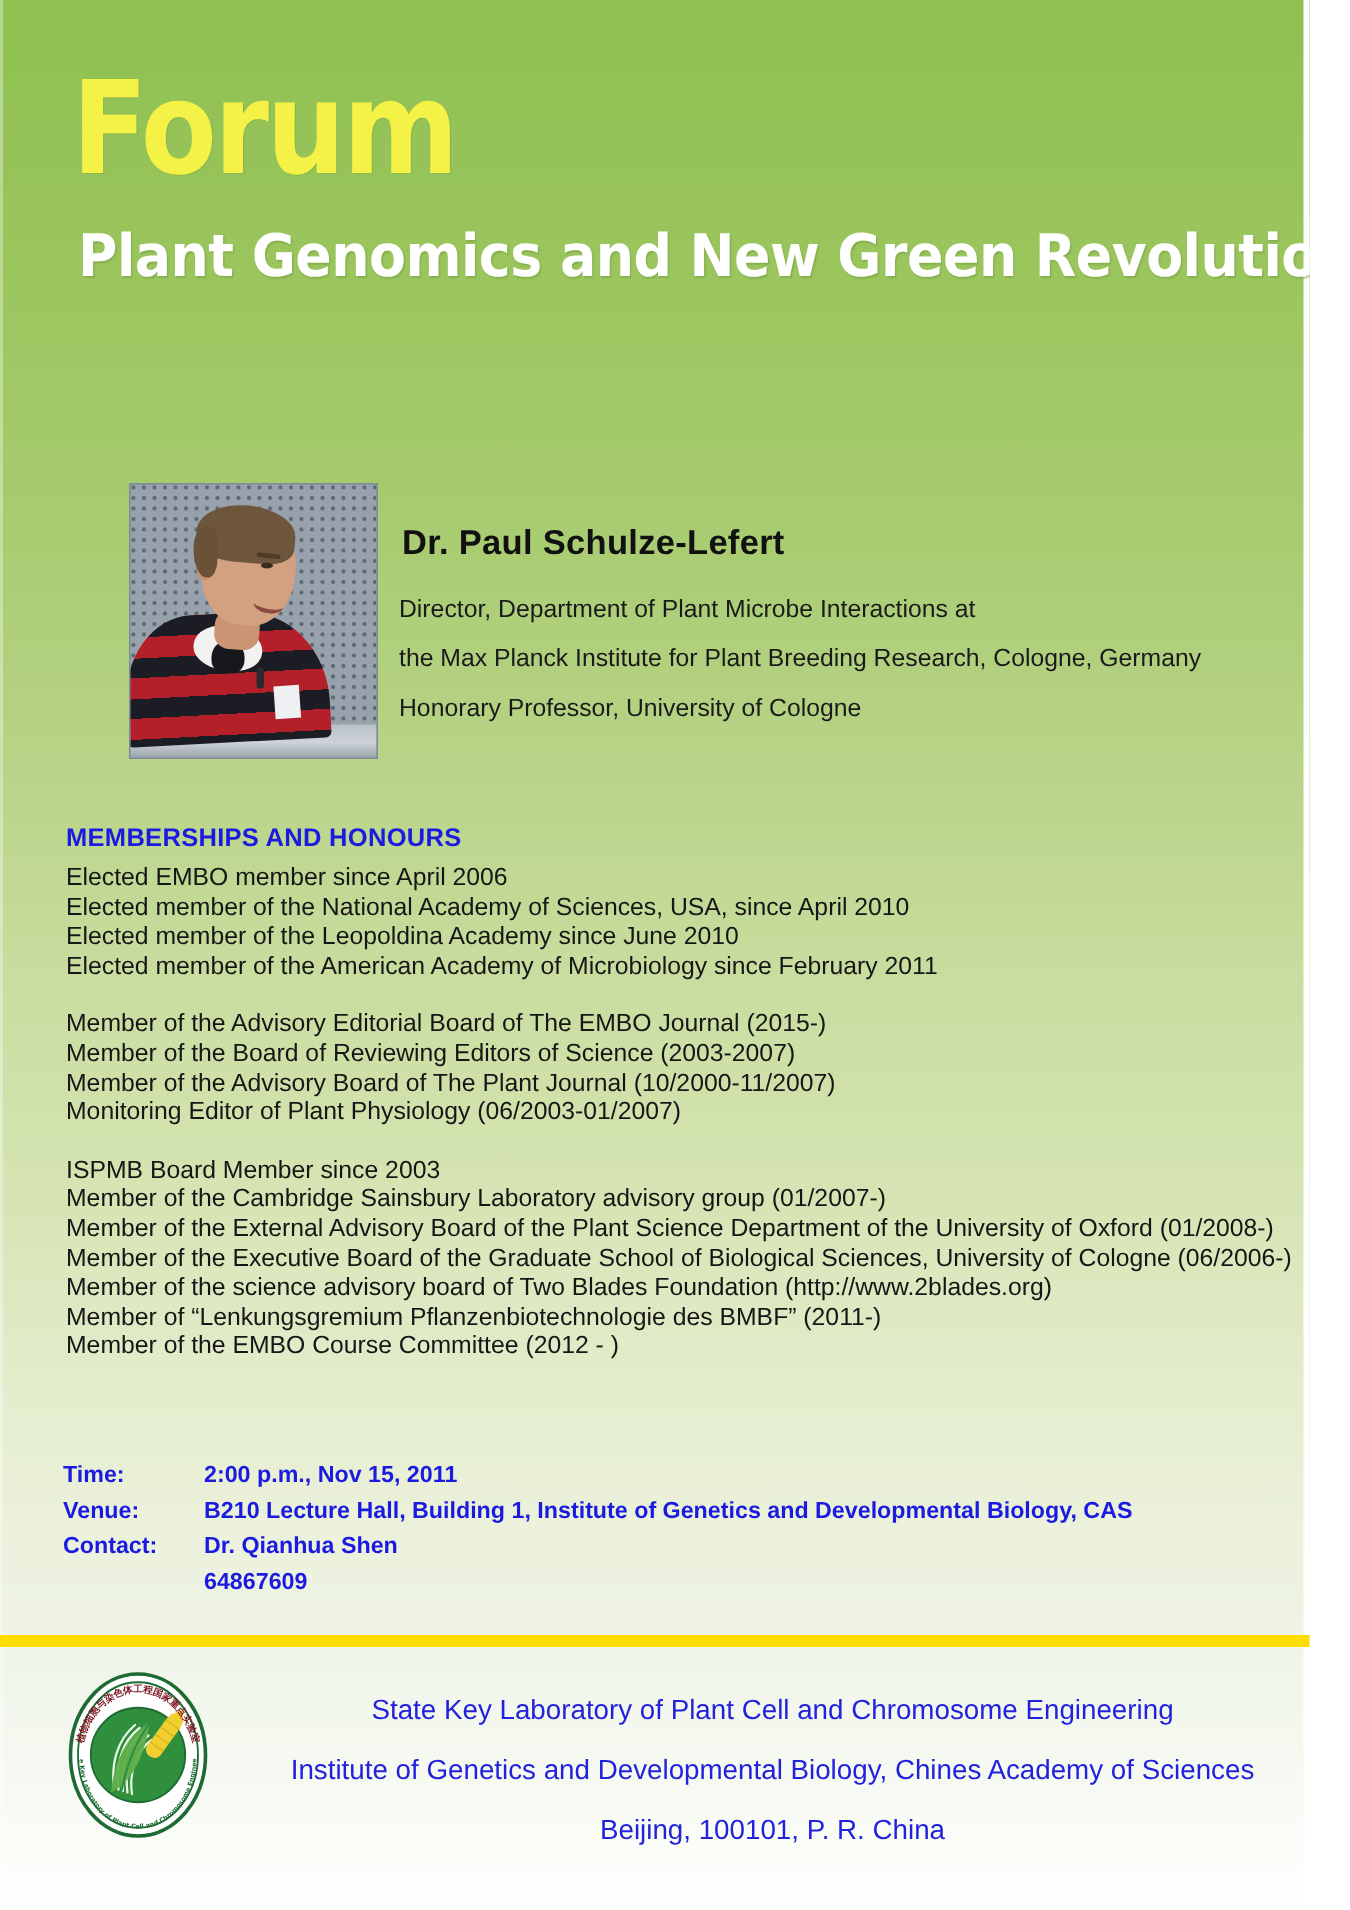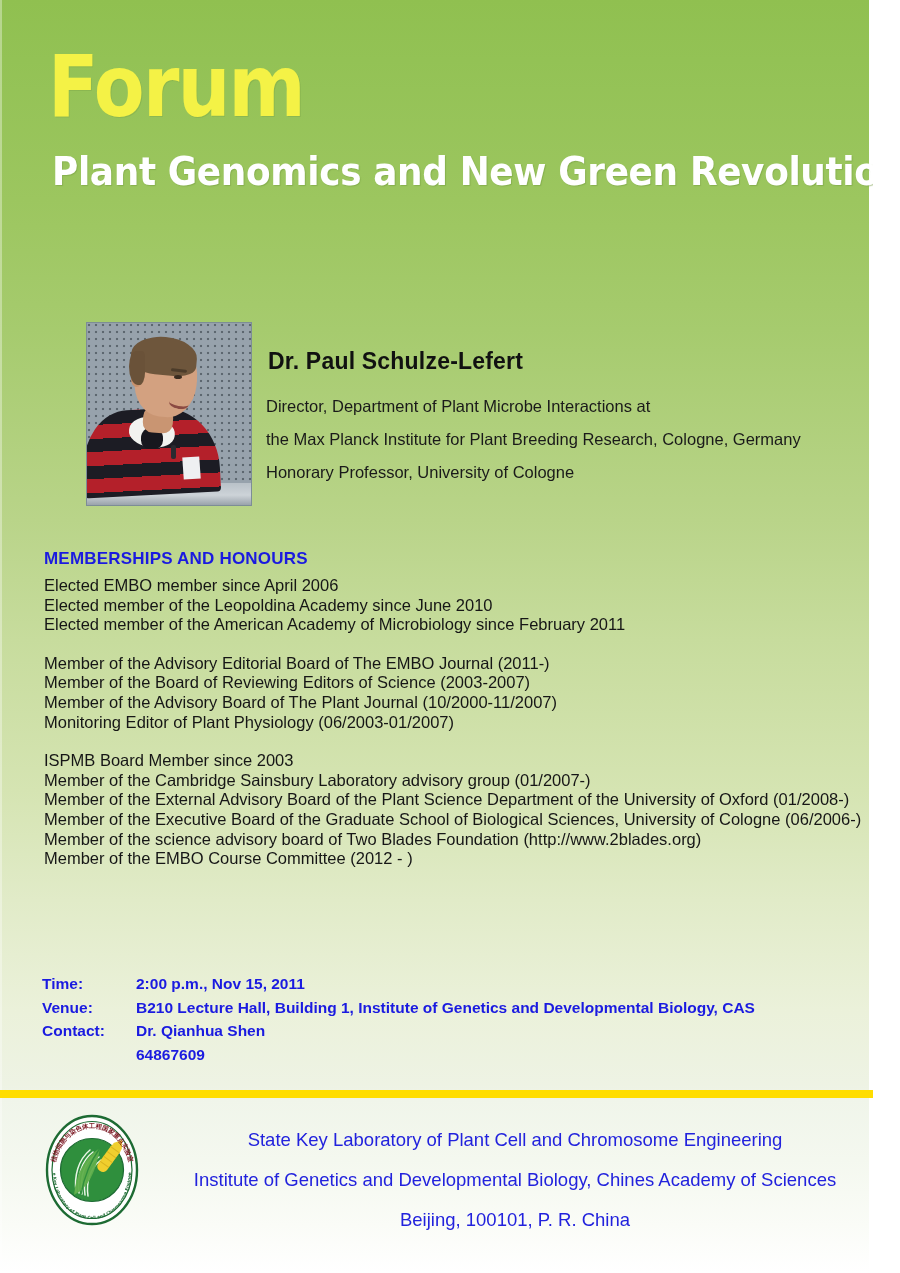--- a/index.html
+++ b/index.html
@@ -369,35 +369,37 @@
     <div>Director, Department of Plant Microbe Interactions at</div>
     <div>the Max Planck Institute for Plant Breeding Research, Cologne, Germany</div>
     <div>Honorary Professor, University of Cologne</div>
   </div>
 
   <div class="memberships-heading">MEMBERSHIPS AND HONOURS</div>
 
   <div class="memberships">
     <div class="group">
       <div class="line">Elected EMBO member since April 2006</div>
+      <div class="line">Elected member of the National Academy of Sciences, USA,  since April 2010</div>
       <div class="line">Elected member of the Leopoldina Academy since June 2010</div>
       <div class="line">Elected member of the American Academy of Microbiology since February 2011</div>
     </div>
     <div class="group">
-      <div class="line">Member of the Advisory Editorial Board of The EMBO Journal (2011-)</div>
+      <div class="line">Member of the Advisory Editorial Board of The EMBO Journal (2015-)</div>
       <div class="line">Member of the Board of Reviewing Editors of Science (2003-2007)</div>
       <div class="line">Member of the Advisory Board of The Plant Journal (10/2000-11/2007)</div>
       <div class="line">Monitoring Editor of Plant Physiology (06/2003-01/2007)</div>
     </div>
     <div class="group">
       <div class="line">ISPMB Board Member since 2003</div>
       <div class="line">Member of the Cambridge Sainsbury Laboratory advisory group (01/2007-)</div>
       <div class="line">Member of the External Advisory Board of the Plant Science Department of the University of Oxford (01/2008-)</div>
       <div class="line justified">Member of the Executive Board of the Graduate School of Biological Sciences, University of Cologne (06/2006-)</div>
       <div class="line">Member of the science advisory board of Two Blades Foundation (http://www.2blades.org)</div>
+      <div class="line">Member of “Lenkungsgremium Pflanzenbiotechnologie des BMBF” (2011-)</div>
       <div class="line">Member of the EMBO Course Committee (2012 - )</div>
     </div>
   </div>
 
   <div class="details">
     <div class="row">
       <div class="lab">Time:</div>
       <div class="val">2:00 p.m., Nov 15, 2011</div>
     </div>
     <div class="row">

